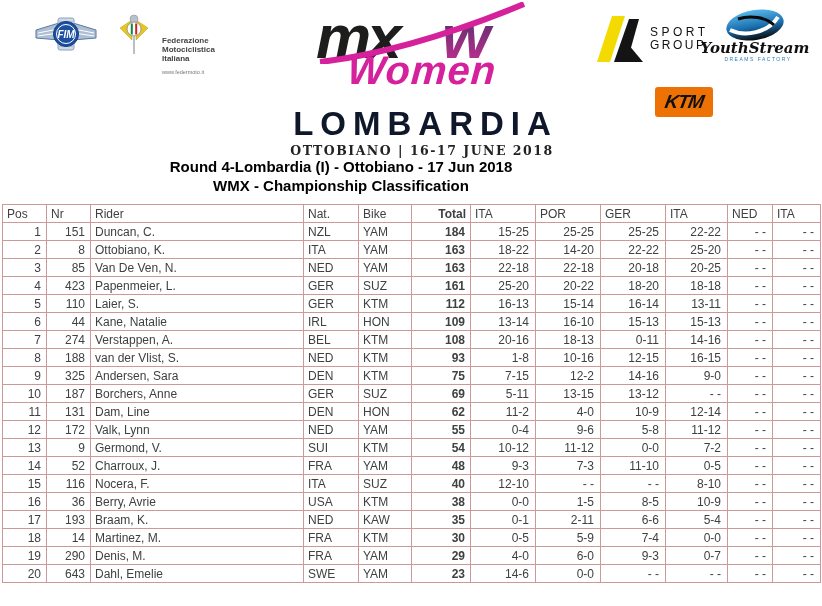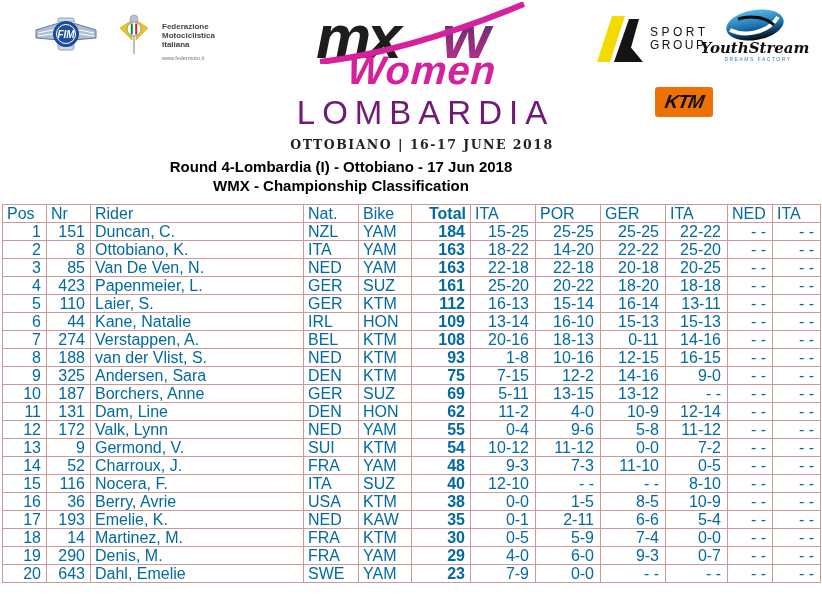--- a/index.html
+++ b/index.html
@@ -5,44 +5,44 @@
   * { margin:0; padding:0; box-sizing:border-box; }
   html,body { background:#fff; }
   body { font-family:"Liberation Sans", sans-serif; color:#1a1a1a; }
   .page { position:relative; width:822px; height:606px; background:#fff; overflow:hidden; }
 
   
   .hdr { position:absolute; top:0; left:0; width:822px; height:152px; }
 
   .fim-logo { position:absolute; left:34px; top:15px; }
   .fmi-logo { position:absolute; left:118px; top:12px; display:flex; }
-  .fmi-text { margin-left:12px; margin-top:10px; font-size:8px; line-height:9px; color:#444; font-weight:bold; }
+  .fmi-text { margin-left:12px; margin-top:24px; font-size:8px; line-height:9px; color:#444; font-weight:bold; }
   .fmi-url { margin-top:5px; font-size:5.5px; color:#777; font-weight:normal; }
 
   .mxw-block { position:absolute; left:50%; transform:translateX(-50%); margin-left:11px; top:2px; width:280px; text-align:center; }
   .mxw-mark { display:block; margin:0 auto; }
   .mxw-women { margin-top:-16px; font-size:40px; font-weight:bold; font-style:italic; color:#d6219c; letter-spacing:1px; transform:skewX(-4deg); }
-  .mxw-location { margin-top:1px; font-size:33px; font-weight:400; letter-spacing:7px; color:#701a75; padding-left:7px; }
-  .mxw-event { margin-top:5px; font-family:"DejaVu Serif", serif; font-weight:bold; font-size:12.5px; letter-spacing:1.5px; color:#222; }
+  .mxw-location { margin-top:12px; font-size:33px; font-weight:700; letter-spacing:7px; color:#0f172a; padding-left:7px; }
+  .mxw-event { font-family:"DejaVu Serif", serif; font-weight:bold; font-size:12.5px; letter-spacing:1.5px; color:#222; }
 
   .sg-logo { position:absolute; left:597px; top:16px; display:flex; align-items:center; }
   .sg-text { margin-left:5px; font-size:12px; font-weight:normal; color:#111; line-height:13px; }
   .sg-text .l1 { letter-spacing:3.5px; }
   .sg-text .l2 { letter-spacing:2.5px; }
 
   .ys-logo { position:absolute; left:700px; top:5px; width:110px; text-align:center; }
 
   .ktm-logo { position:absolute; left:655px; top:87px; width:58px; height:30px; background:#ee7203; border-radius:3px; display:flex; align-items:center; justify-content:center; }
   .ktm-logo span { font-size:19px; font-weight:bold; font-style:italic; color:#111; transform:skewX(-10deg); letter-spacing:-1px; }
 
   
   .title { position:absolute; top:157px; left:0; width:682px; text-align:center; font-size:15px; font-weight:bold; color:#000; line-height:19px; }
 
   
-  .results { position:absolute; top:204px; left:2px; width:818px; border-collapse:collapse; table-layout:fixed; font-size:16px; color:#0369a1; }
+  .results { position:absolute; top:204px; left:2px; width:818px; border-collapse:collapse; table-layout:fixed; font-size:12px; color:#404040; }
   .results th, .results td { border:1px solid #cc9999; height:18px; line-height:16px; padding:0 4px; white-space:nowrap; overflow:hidden; background:#fff; }
   .results th { font-weight:normal; text-align:left; }
   .results th.bold { font-weight:bold;text-align:right; }
   .results td.num { text-align:right; padding-right:5px; }
   .results td.pts { text-align:right; padding-right:6px; }
   .results td.txt { text-align:left; }
   .results td.bold { font-weight:bold; }
 </style>
 </head>
 <body>
@@ -390,21 +390,21 @@
           <td class="pts">0-0</td>
           <td class="pts">1-5</td>
           <td class="pts">8-5</td>
           <td class="pts">10-9</td>
           <td class="pts">- -</td>
           <td class="pts">- -</td>
         </tr>
         <tr>
           <td class="num">17</td>
           <td class="num">193</td>
-          <td class="txt">Emelie, K.</td>
+          <td class="txt">Braam, K.</td>
           <td class="txt">NED</td>
           <td class="txt">KAW</td>
           <td class="num bold">35</td>
           <td class="pts">0-1</td>
           <td class="pts">2-11</td>
           <td class="pts">6-6</td>
           <td class="pts">5-4</td>
           <td class="pts">- -</td>
           <td class="pts">- -</td>
         </tr>
@@ -436,21 +436,21 @@
           <td class="pts">- -</td>
           <td class="pts">- -</td>
         </tr>
         <tr>
           <td class="num">20</td>
           <td class="num">643</td>
           <td class="txt">Dahl, Emelie</td>
           <td class="txt">SWE</td>
           <td class="txt">YAM</td>
           <td class="num bold">23</td>
-          <td class="pts">7-9</td>
+          <td class="pts">14-6</td>
           <td class="pts">0-0</td>
           <td class="pts">- -</td>
           <td class="pts">- -</td>
           <td class="pts">- -</td>
           <td class="pts">- -</td>
         </tr>
       </tbody>
     </table>
 
 </div>

